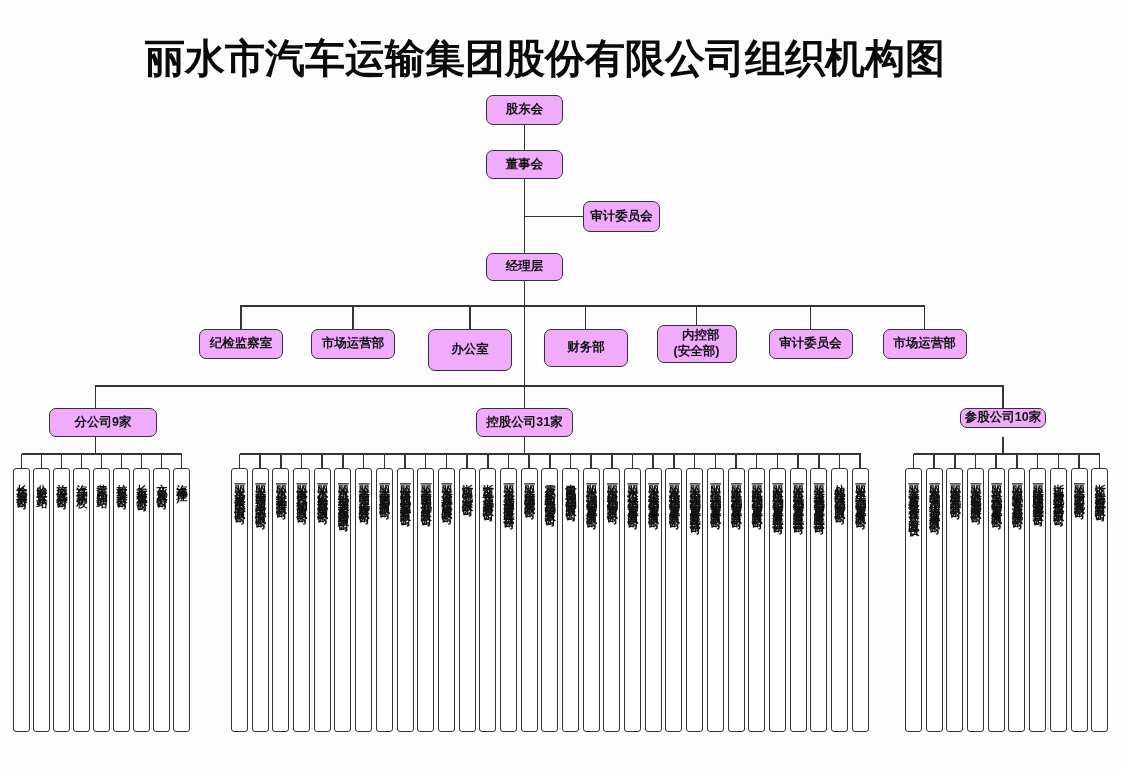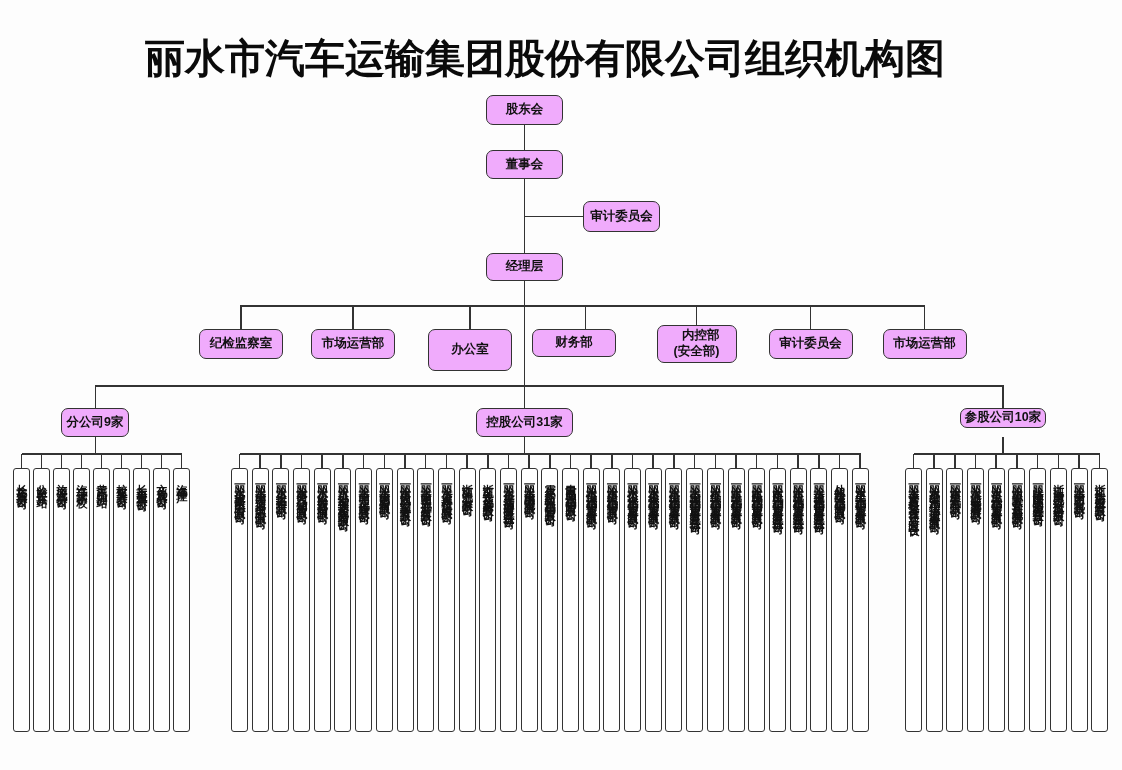--- a/index.html
+++ b/index.html
@@ -44,21 +44,21 @@
 
 <div id="stage">
 
   <div class="title">丽水市汽车运输集团股份有限公司组织机构图</div>
 
   <div class="node" style="left:486px;top:95px;width:77px;height:30px;">股东会</div>
   <div class="node" style="left:486px;top:150px;width:77px;height:29px;">董事会</div>
   <div class="node" style="left:583px;top:201px;width:77px;height:31px;">审计委员会</div>
   <div class="node" style="left:486px;top:253px;width:77px;height:28px;">经理层</div>
 
-  <div class="node" style="left:61px;top:408px;width:68px;height:29px;">分公司9家</div>
+  <div class="node" style="left:49px;top:408px;width:108px;height:29px;">分公司9家</div>
   <div class="node" style="left:476px;top:408px;width:97px;height:29px;">控股公司31家</div>
   <div class="node" style="left:960px;top:408px;width:86px;height:20px;">参股公司10家</div>
 
   <div class="v-line" style="left:523.7px;top:125px;height:25px;"></div>
   <div class="v-line" style="left:523.7px;top:179px;height:74px;"></div>
   <div class="h-line" style="left:524px;top:215.5px;width:59px;"></div>
   <div class="v-line" style="left:523.7px;top:281px;height:127px;"></div>
   <div class="h-line" style="left:240.5px;top:305px;width:684px;"></div>
   <div class="h-line" style="left:95px;top:385px;width:908px;"></div>
   <div class="v-line" style="left:94.5px;top:385px;height:23px;"></div>
@@ -71,21 +71,21 @@
   <div class="h-line" style="left:913.5px;top:453px;width:186px;"></div>
 
   <div id="departments">
       <div class="v-line" style="left: 240.2px; top: 305px; height: 24px;"></div>
       <div class="node" style="left: 199px; top: 329px; width: 84px; height: 30px;">纪检监察室</div>
       <div class="v-line" style="left: 352.2px; top: 305px; height: 24px;"></div>
       <div class="node" style="left: 311px; top: 329px; width: 84px; height: 30px;">市场运营部</div>
       <div class="v-line" style="left: 469.2px; top: 305px; height: 24px;"></div>
       <div class="node" style="left: 428px; top: 329px; width: 84px; height: 42px;">办公室</div>
       <div class="v-line" style="left: 584.7px; top: 305px; height: 24px;"></div>
-      <div class="node" style="left: 532px; top: 329px; width: 84px; height: 28px;">财务部</div>
+      <div class="node" style="left: 544px; top: 329px; width: 84px; height: 38px;">财务部</div>
       <div class="v-line" style="left: 695.7px; top: 305px; height: 20px;"></div>
       <div class="node" style="left: 656.5px; top: 325px; width: 80px; height: 38px;">内控部
 (安全部)</div>
       <div class="v-line" style="left: 809.7px; top: 305px; height: 24px;"></div>
       <div class="node" style="left: 768.5px; top: 329px; width: 84px; height: 30px;">审计委员会</div>
       <div class="v-line" style="left: 923.7px; top: 305px; height: 24px;"></div>
       <div class="node" style="left: 882.5px; top: 329px; width: 84px; height: 30px;">市场运营部</div>
     </div>
 
   <div class="col-group g-left" id="group-0">

